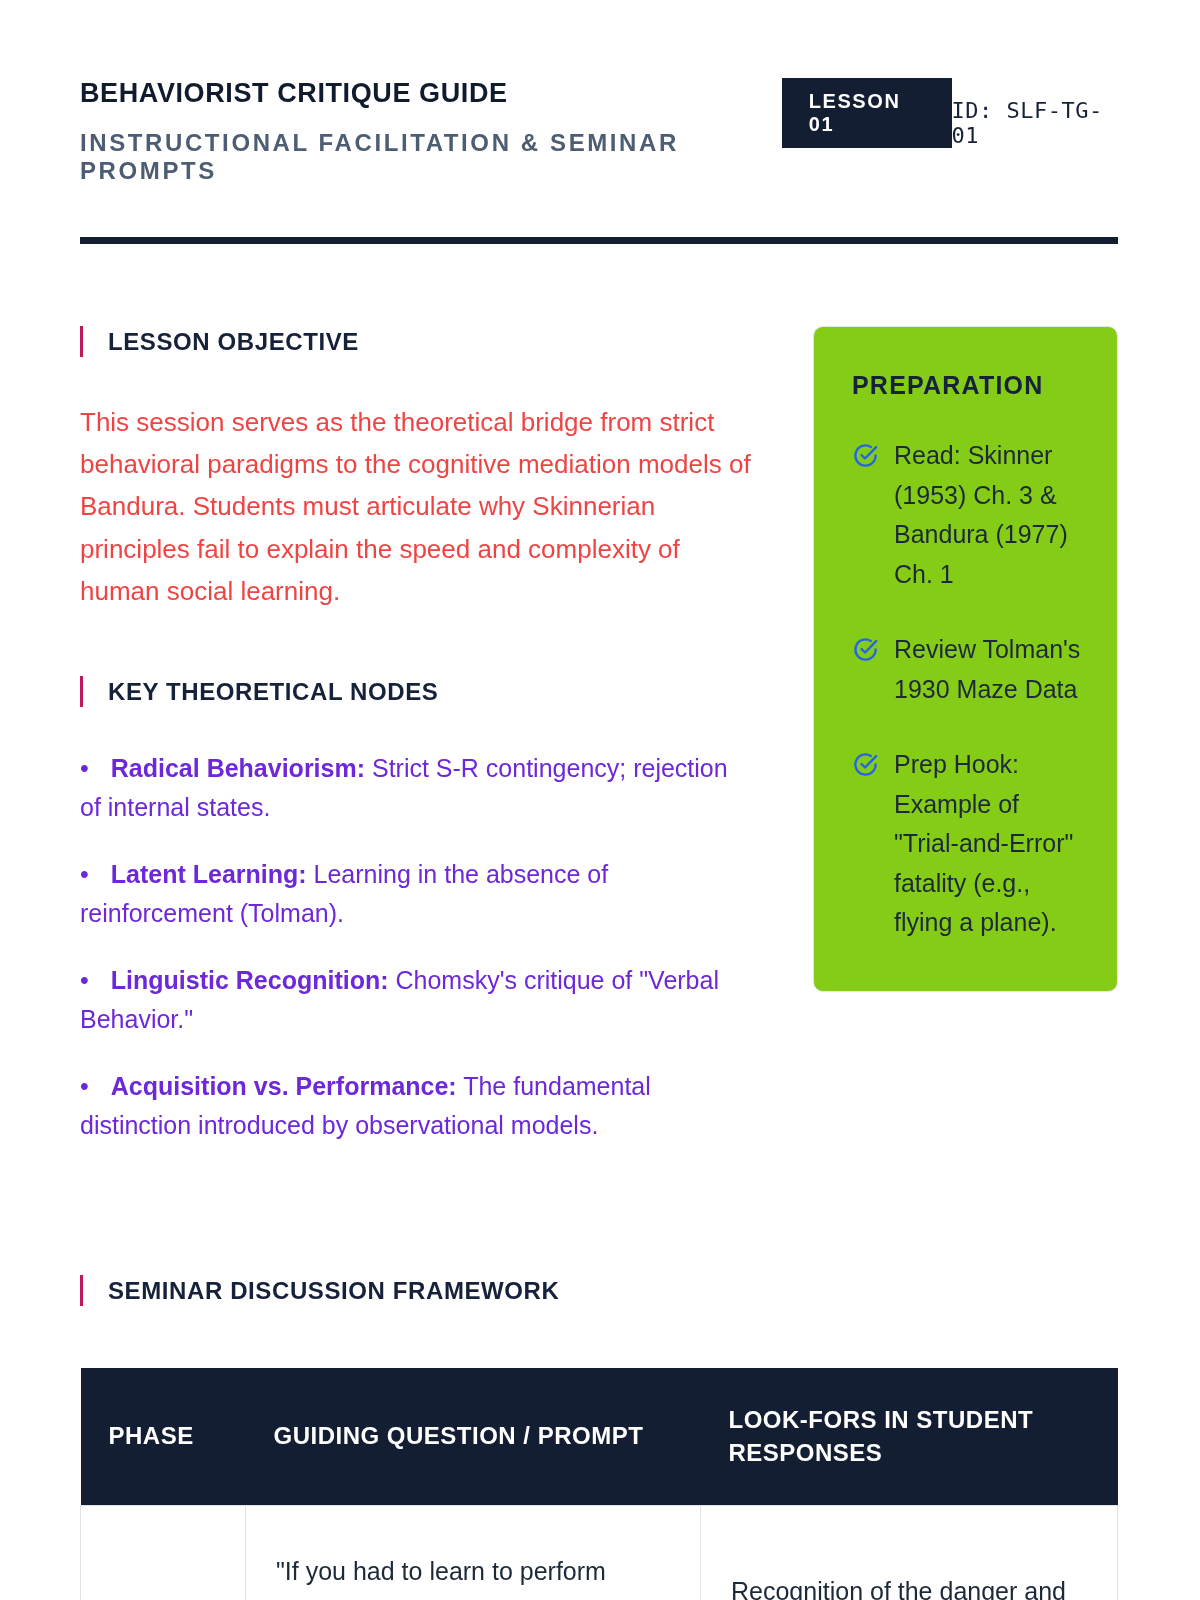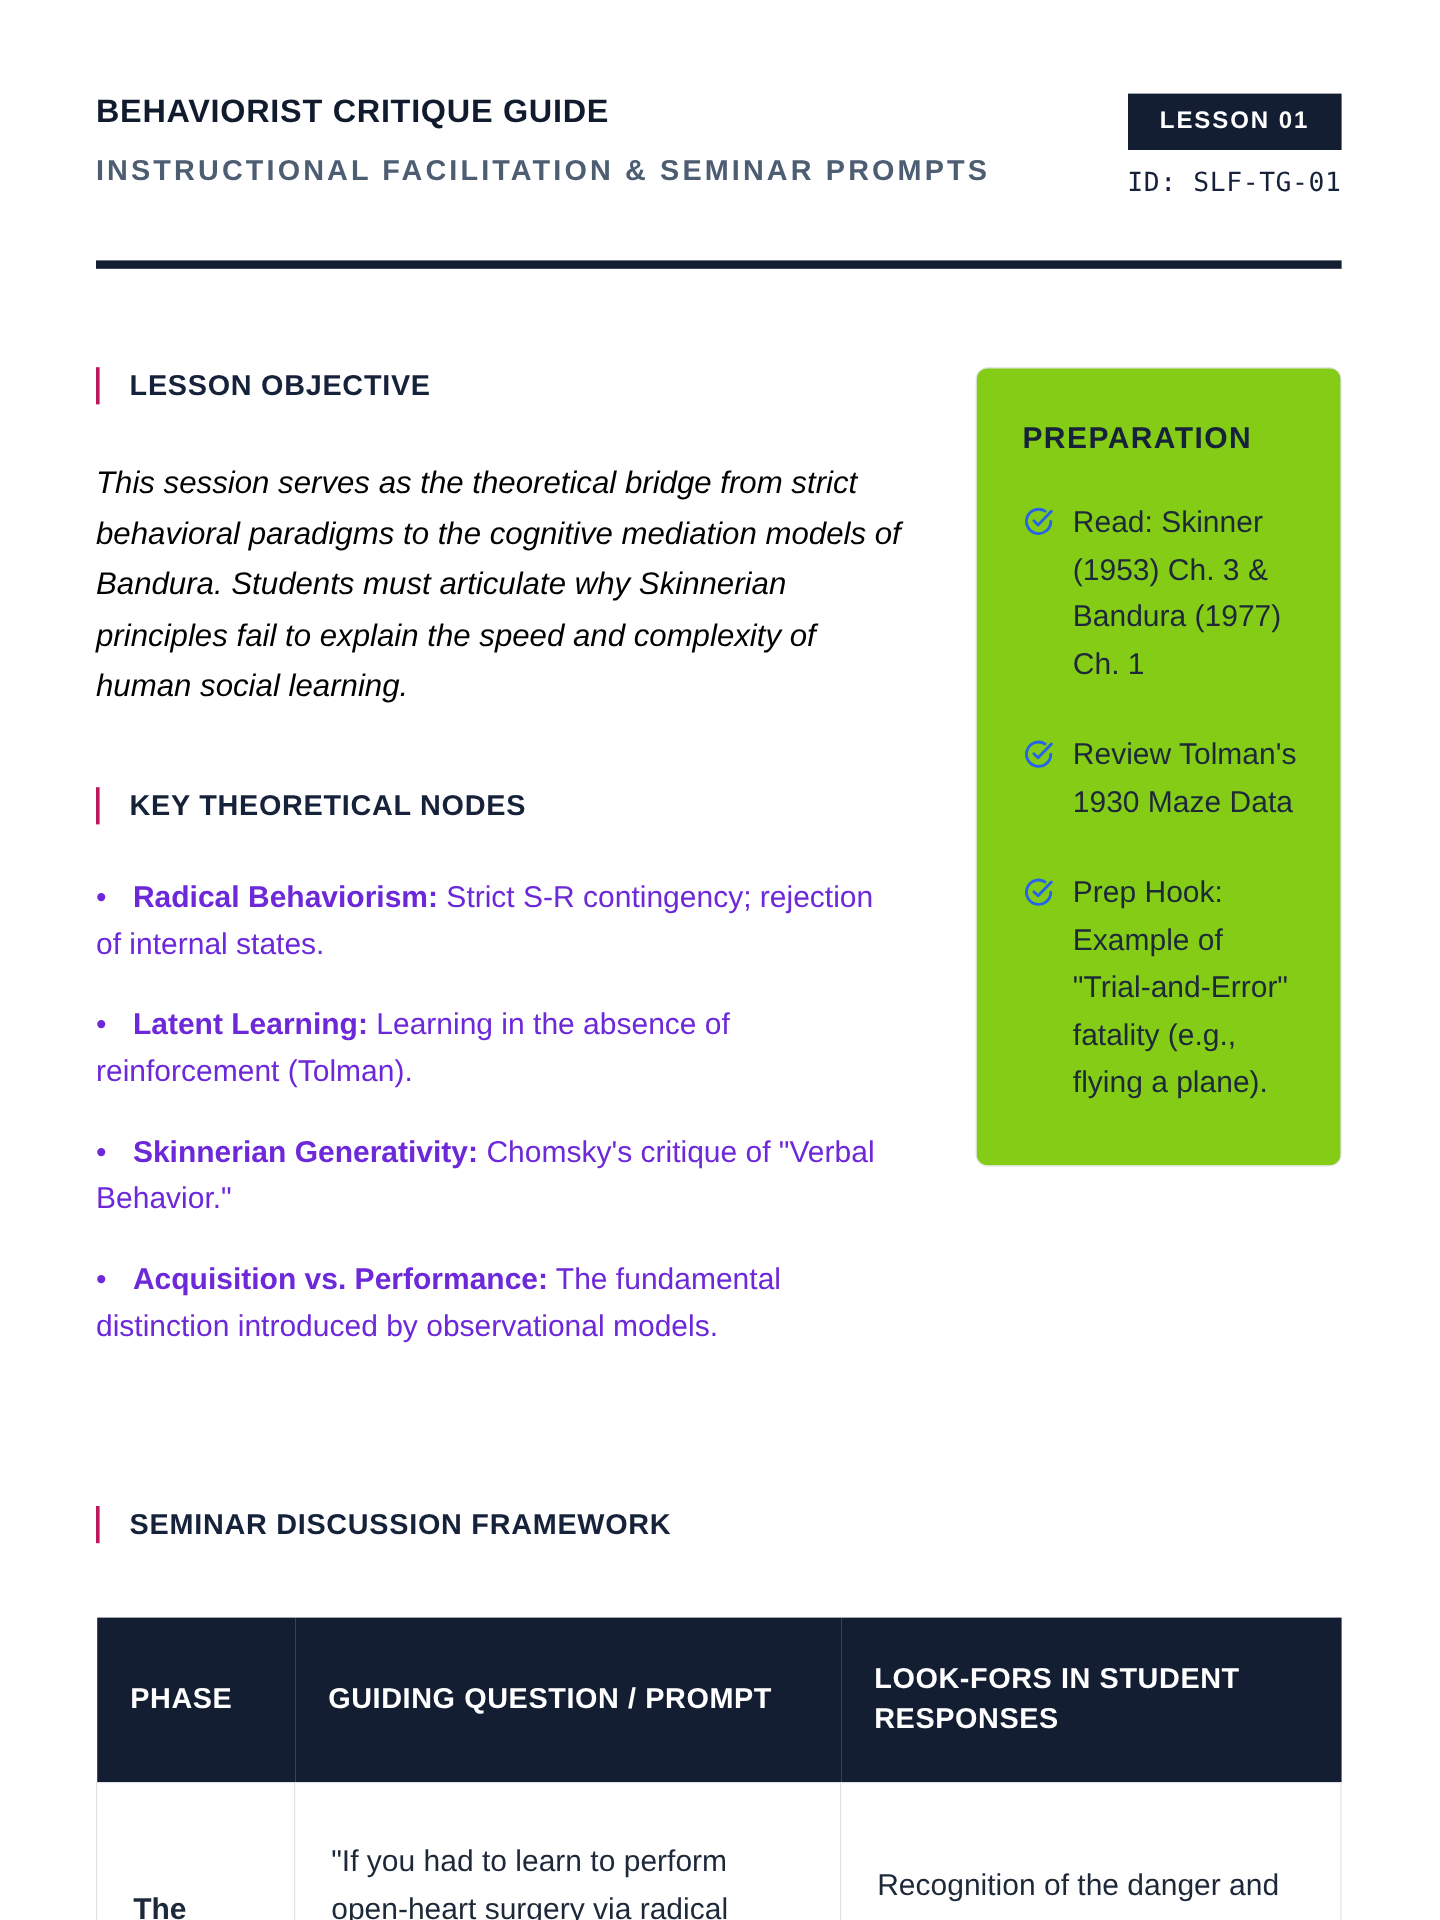--- a/index.html
+++ b/index.html
@@ -25,21 +25,21 @@
     letter-spacing: 0.6px;
     color: #111b2e;
   }
   .doc-subtitle {
     margin-top: 20px;
     font-size: 24px;
     font-weight: 700;
     letter-spacing: 2.6px;
     color: #4d5d72;
   }
-  .header-right { display: flex; flex-direction: column; align-items: flex-end; }
+  .header-right { display: flex; align-items: flex-end; }
   .lesson-badge {
     background: #141e33;
     color: #ffffff;
     font-size: 20px;
     font-weight: 700;
     letter-spacing: 1.6px;
     padding: 12px 27px;
   }
   .doc-id {
     margin-top: 15px;
@@ -64,24 +64,23 @@
     padding-left: 25px;
     font-size: 24px;
     font-weight: 800;
     letter-spacing: 0.6px;
     color: #16213a;
     line-height: 1.3;
   }
 
   .objective-body {
     margin-top: 44px;
-    font-style: italic;
     font-size: 26px;
     line-height: 1.62;
-    color: #000000;
+    color: #ef4444;
   }
 
   .nodes-heading { margin-top: 64px; }
 
   .bullet-list { margin-top: 42px; }
   .bullet-item {
     font-size: 25px;
     line-height: 1.56;
     color: #6d28d9;
     margin-bottom: 28px;
@@ -174,21 +173,21 @@
       <div class="section-heading nodes-heading">KEY THEORETICAL NODES</div>
 
       <div class="bullet-list">
         <p class="bullet-item">
           <span class="dot">•</span><strong>Radical Behaviorism:</strong><span> Strict S-R contingency; rejection of internal states.</span>
         </p>
         <p class="bullet-item">
           <span class="dot">•</span><strong>Latent Learning:</strong><span> Learning in the absence of reinforcement (Tolman).</span>
         </p>
         <p class="bullet-item">
-          <span class="dot">•</span><strong>Skinnerian Generativity:</strong><span> Chomsky's critique of "Verbal Behavior."</span>
+          <span class="dot">•</span><strong>Linguistic Recognition:</strong><span> Chomsky's critique of "Verbal Behavior."</span>
         </p>
         <p class="bullet-item">
           <span class="dot">•</span><strong>Acquisition vs. Performance:</strong><span> The fundamental distinction introduced by observational models.</span>
         </p>
       </div>
 
     </div>
 
     <div class="col-right">
       <div class="prep-card">

